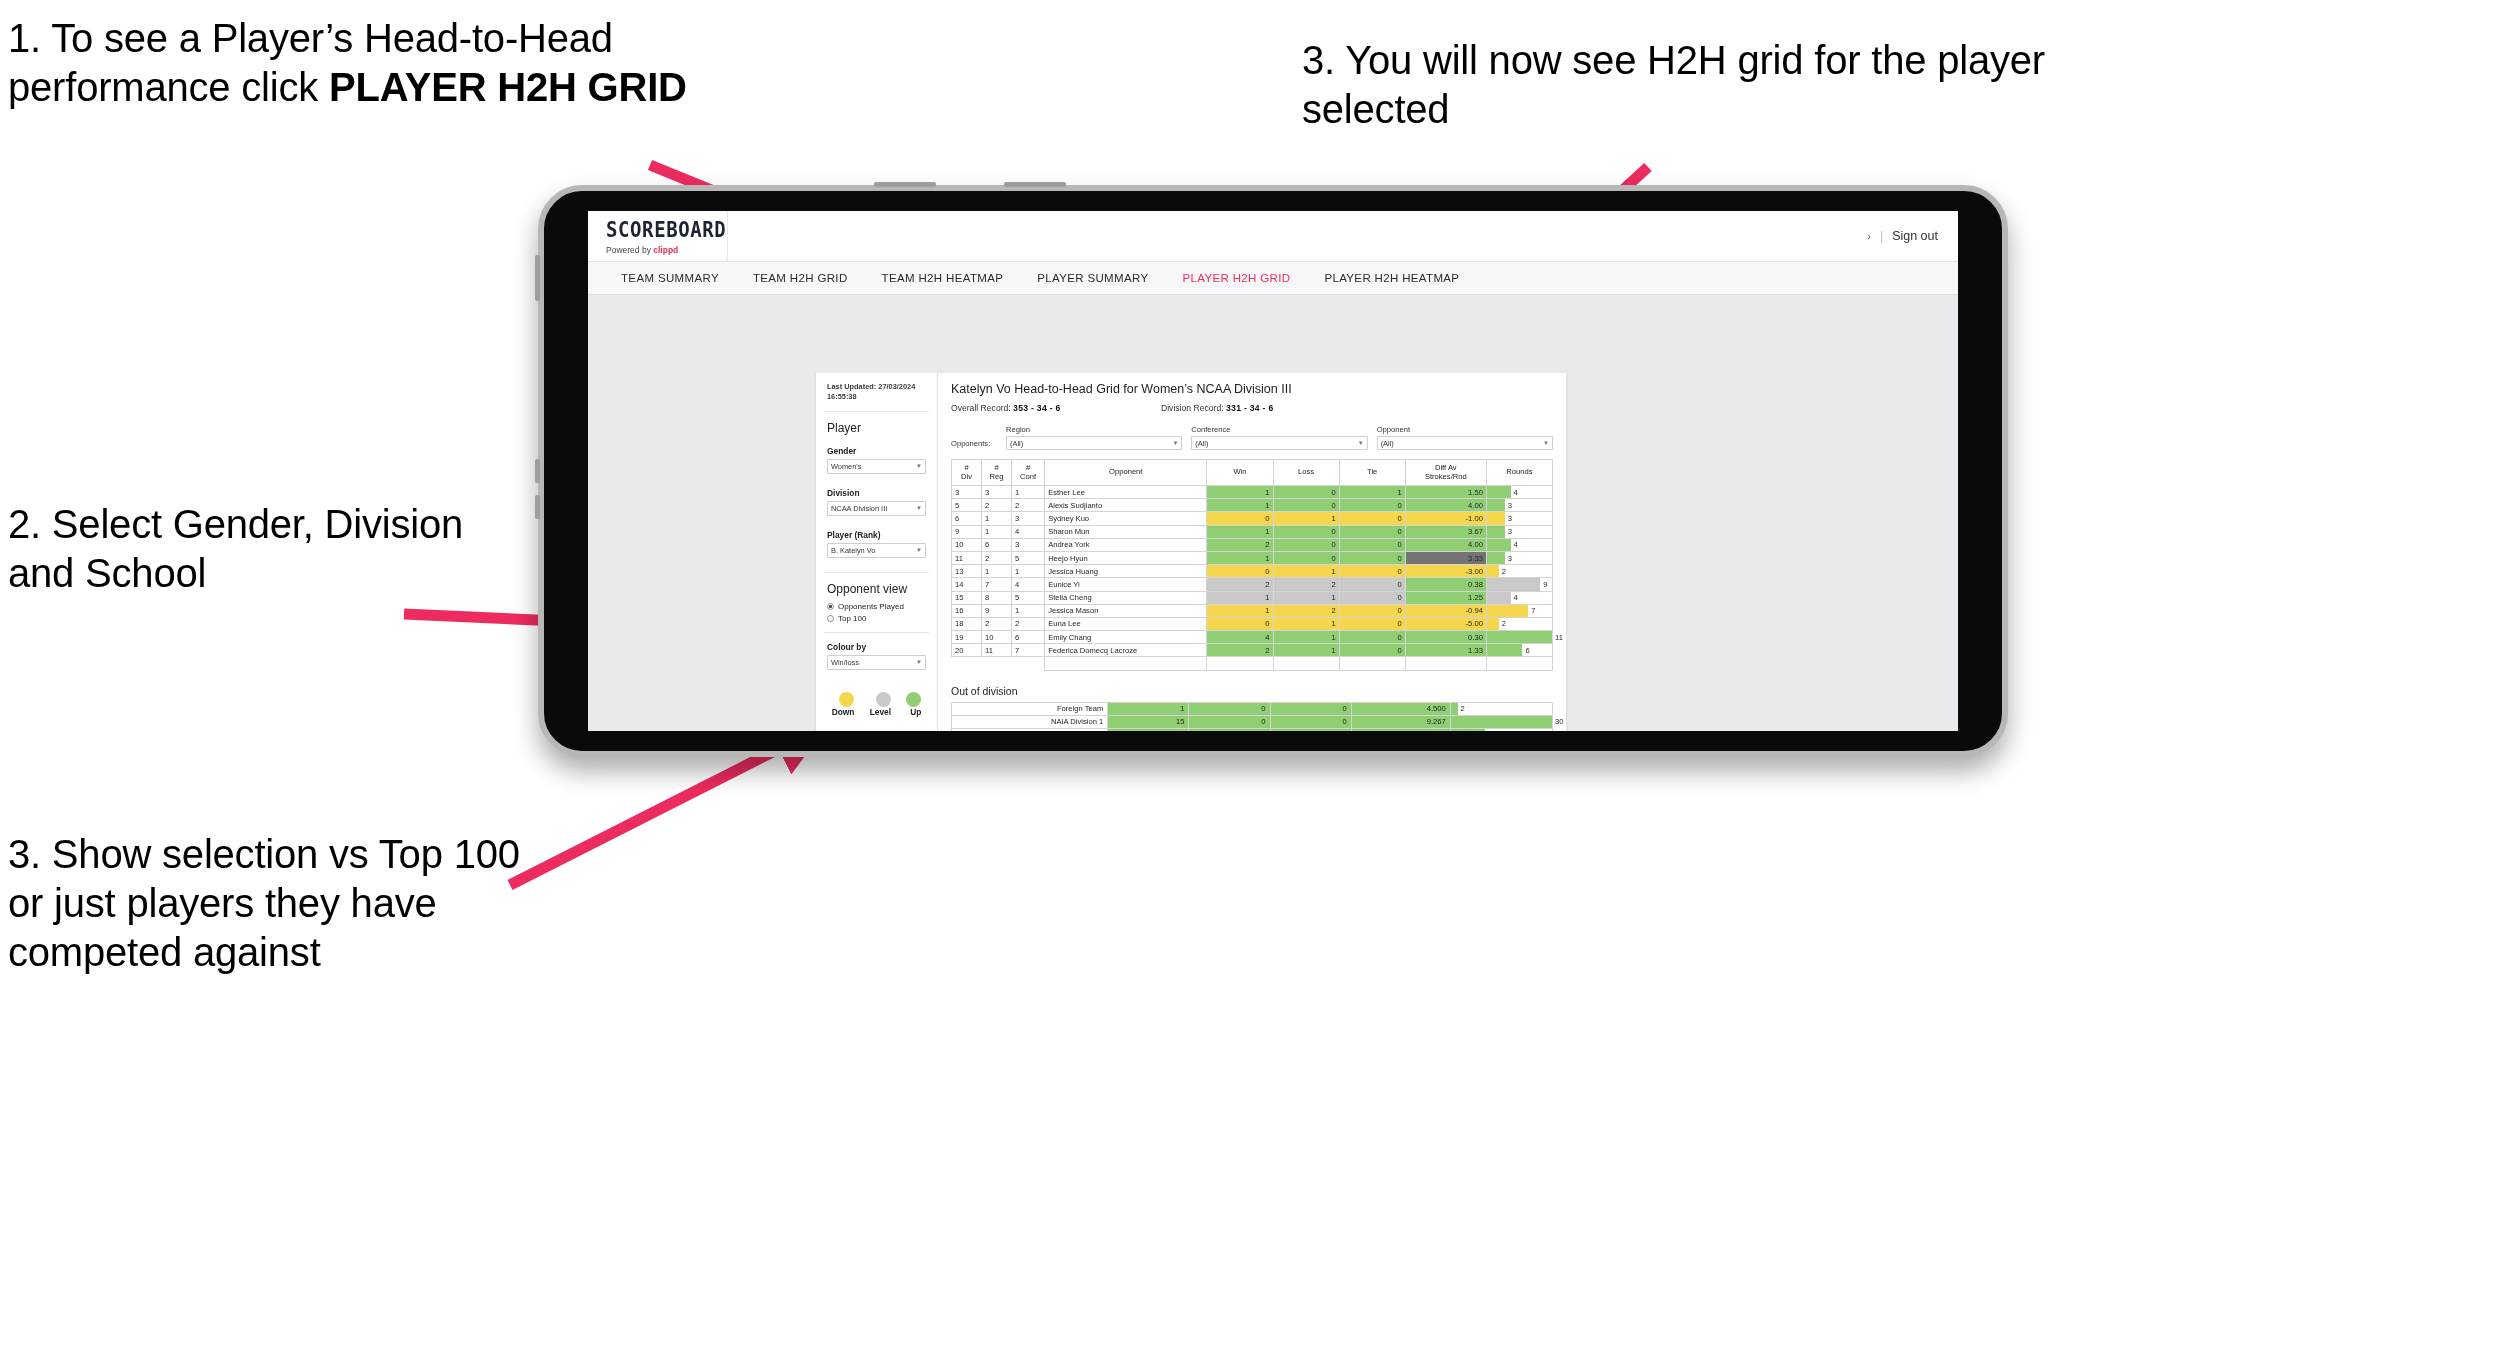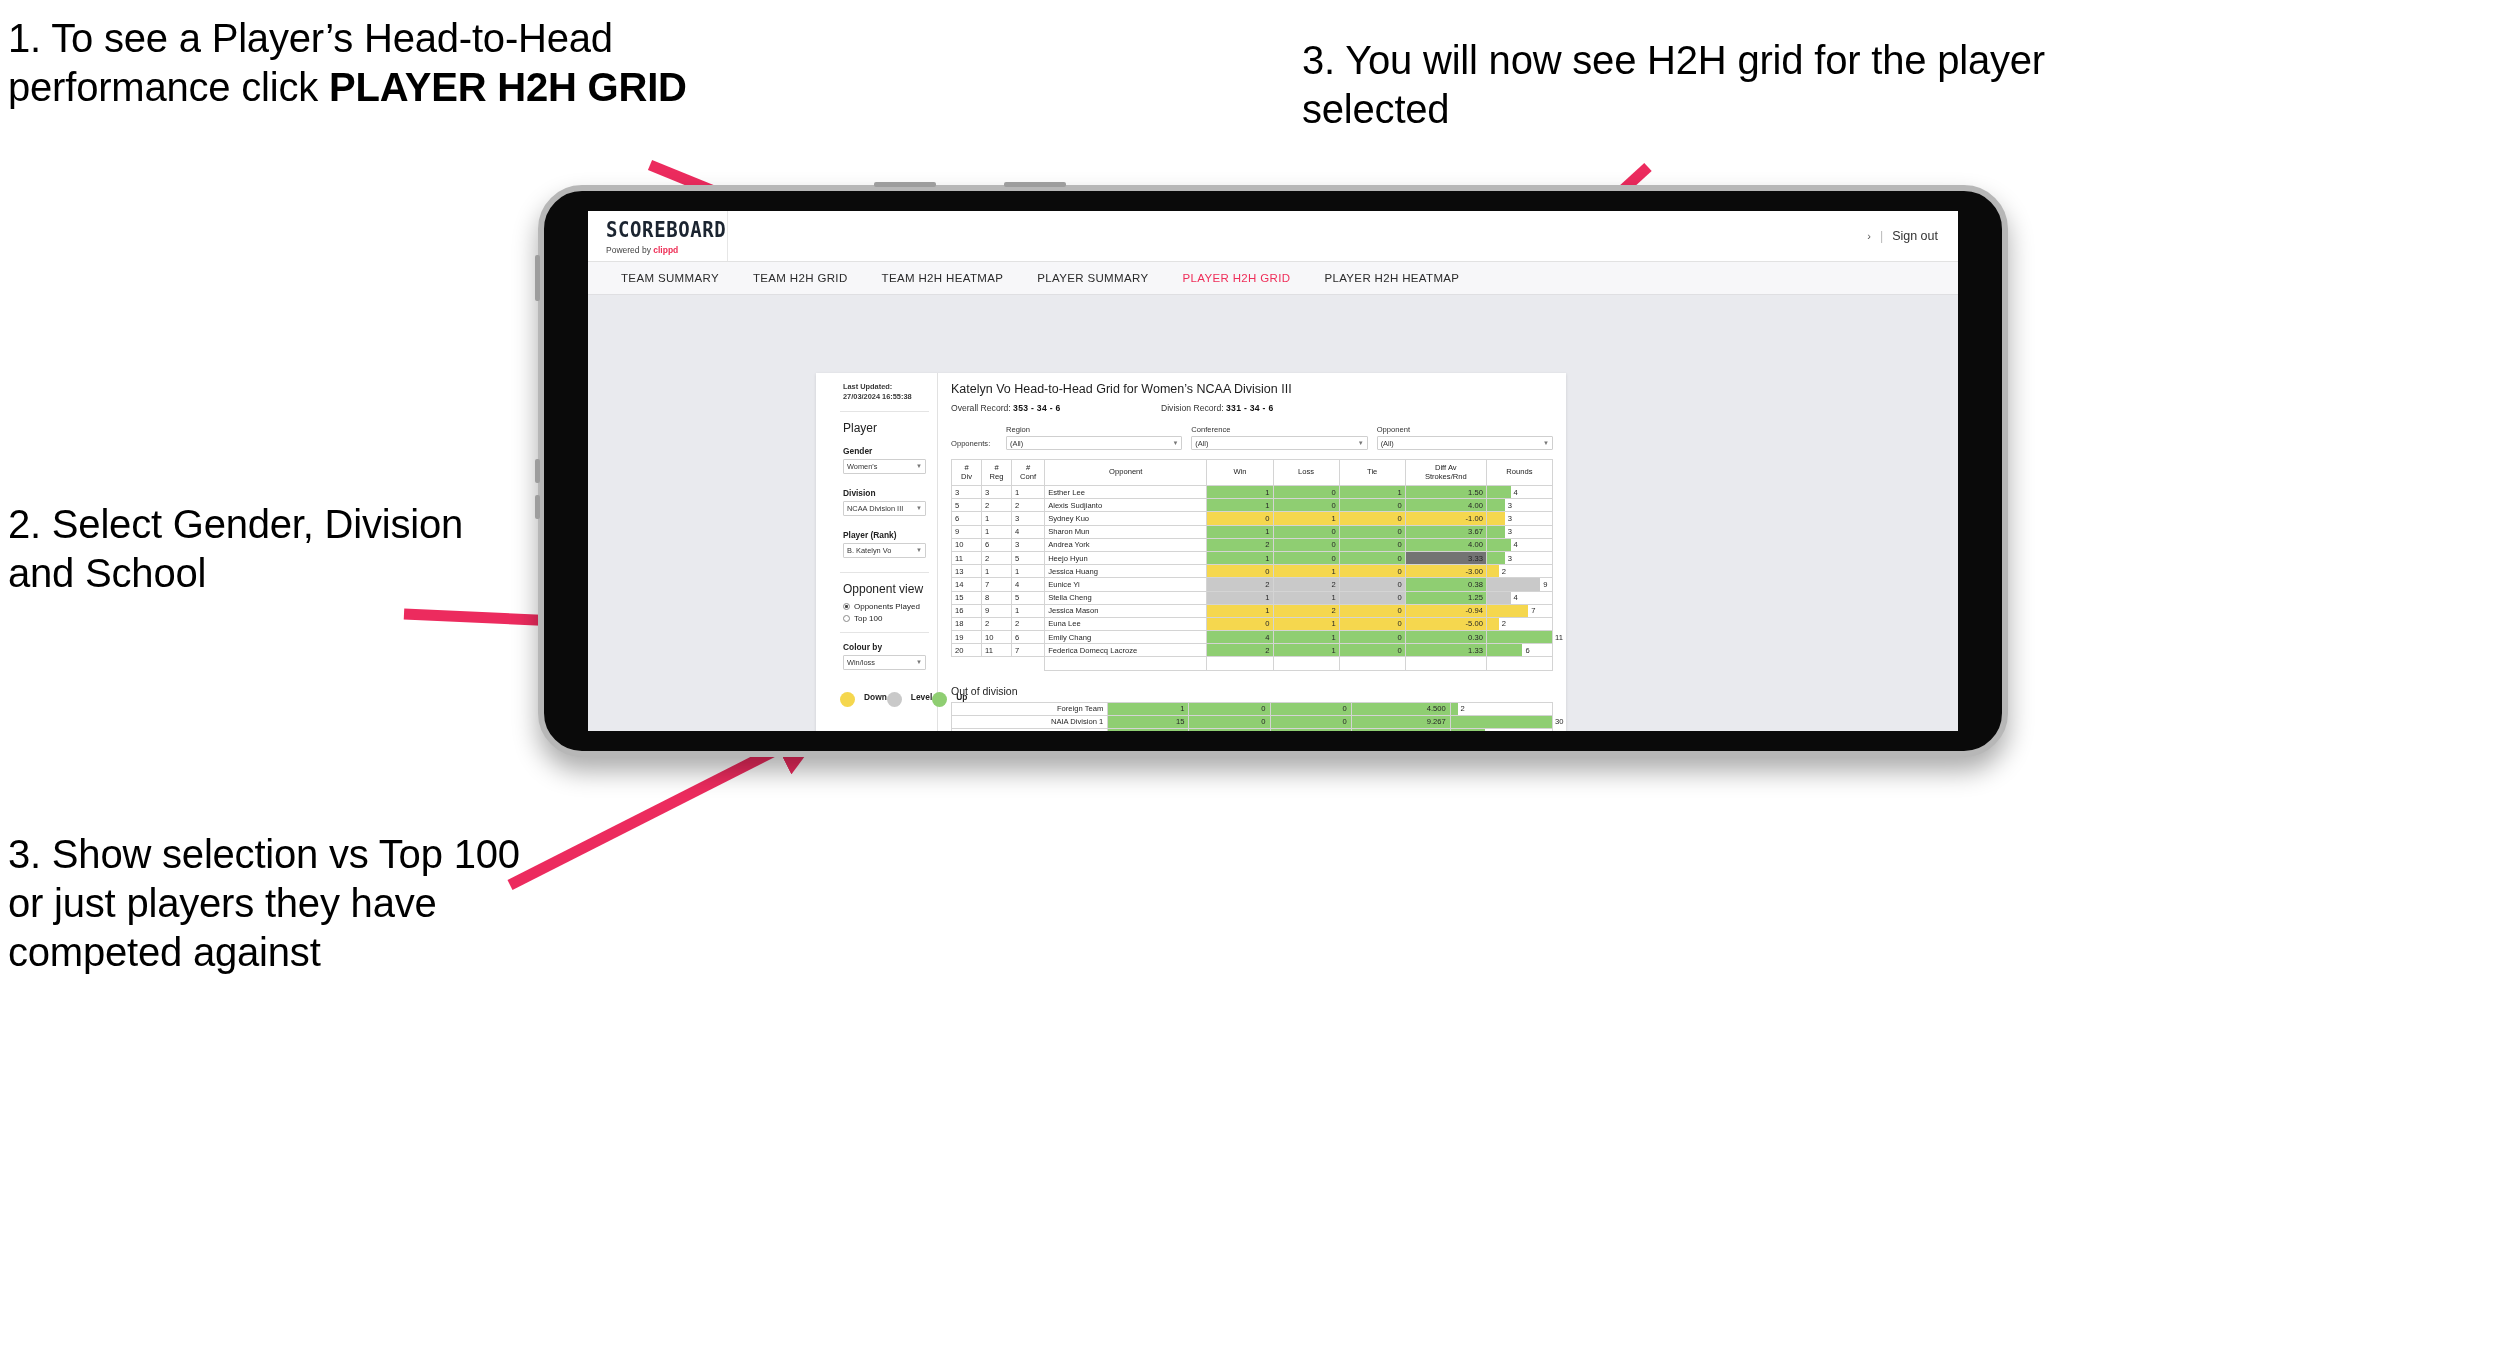--- a/index.html
+++ b/index.html
@@ -44,34 +44,34 @@
   .subnav{height:32px;background:#f7f7f9;border-bottom:1px solid #dfdfe2;display:flex;align-items:center;padding-left:16px;}
   .subnav a{font-size:11.5px;color:#2b2b2b;letter-spacing:.35px;padding:0 17px;text-decoration:none;}
   .subnav a.active{color:#ef2e59;}
 
   
   .canvas{position:relative;background:#e9eaee;height:calc(100% - 82px);}
   .sheet{position:absolute;left:228px;top:78px;width:750px;background:#fff;box-shadow:0 1px 3px rgba(0,0,0,.12);display:flex;flex-direction:column;}
   .sheet-body{display:flex;}
 
   
-  .rail{width:122px;border-right:1px solid #e1e1e1;padding:9px 0 6px 16px;box-sizing:border-box;}
+  .rail{width:122px;border-right:1px solid #e1e1e1;padding:9px 0 6px 0;box-sizing:border-box;}
   .rail .blk{padding:0 11px;}
   .lastup{font-size:7.4px;color:#3a3a3a;font-weight:700;line-height:1.35;}
   .rail hr{border:0;border-top:1px solid #e4e4e4;margin:9px 8px;}
   .rail h3{font-size:12px;font-weight:400;color:#222;margin:4px 0 11px 0;}
   .rail h4{font-size:8.4px;font-weight:700;color:#222;margin:0 0 3px 0;}
   .sel{height:13px;border:1px solid #cfcfcf;background:#fff;border-radius:1px;display:flex;align-items:center;padding:0 3px;font-size:7.4px;color:#333;margin-bottom:14px;}
   .sel .v{flex:1;overflow:hidden;white-space:nowrap;}
   .sel .ar{font-size:6px;color:#777;}
   .radio{display:flex;align-items:center;gap:4px;font-size:8px;color:#222;margin-bottom:3px;}
   .rdot{width:7px;height:7px;border:1px solid #8a8a8a;border-radius:50%;box-sizing:border-box;position:relative;background:#fff;}
   .rdot.on::after{content:"";position:absolute;inset:1.4px;background:#444;border-radius:50%;}
   .legend{display:flex;justify-content:space-around;margin-top:22px;padding:0 8px;}
-  .lg{display:flex;align-items:flex-start;gap:9px;}
+  .lg{display:flex;flex-direction:column;align-items:flex-end;}
   .lgd{width:15px;height:15px;border-radius:50%;}
   .lgl{font-size:8.4px;color:#222;font-weight:700;}
 
   
   .pane{flex:1;padding:9px 13px 8px 13px;box-sizing:border-box;min-width:0;}
   .vtitle{font-size:12.5px;color:#1d1d1d;margin-bottom:7px;}
   .recs{display:flex;font-size:8.6px;color:#333;margin-bottom:12px;}
   .recs .r1{width:210px;}
   .recs b{font-weight:700;color:#111;letter-spacing:.3px;}
   .filters{display:flex;align-items:flex-end;gap:9px;margin-bottom:9px;}

